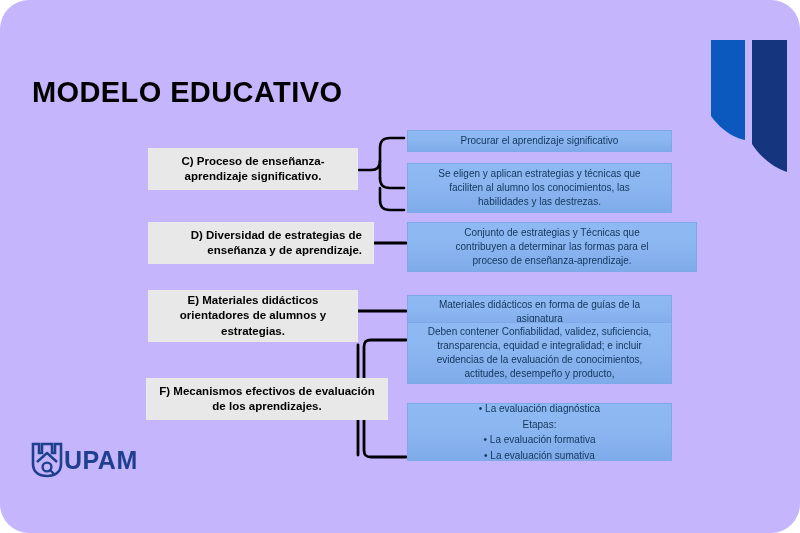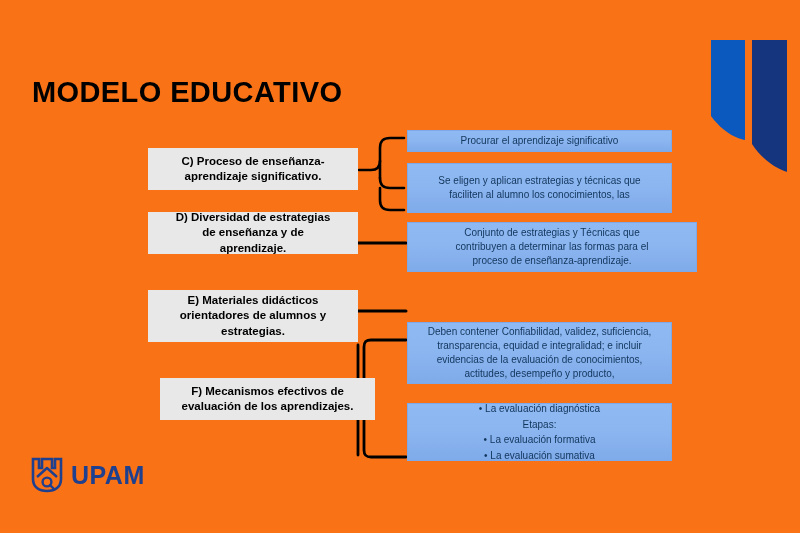--- a/index.html
+++ b/index.html
@@ -4,23 +4,24 @@
 <style>
   html, body {
     margin: 0;
     padding: 0;
     background: #ffffff;
   }
   #slide {
     position: relative;
     width: 800px;
     height: 533px;
-    background: #f97316;
+    background: #c4b5fd;
     overflow: hidden;
     font-family: "Liberation Sans", sans-serif;
+    border-radius: 29px;
   }
 
   
   #slide-title {
     position: absolute;
     left: 32px;
     top: 76px;
     font-size: 29px;
     font-weight: bold;
     letter-spacing: 0.4px;
@@ -38,21 +39,21 @@
     position: absolute;
     background: #e8e8e8;
     color: #000000;
     font-weight: bold;
     font-size: 11.5px;
     line-height: 1.33;
     text-align: center;
     display: flex;
     align-items: center;
     justify-content: center;
-    padding: 2px 20px;
+    padding: 2px 12px;
     box-sizing: border-box;
   }
 
   
   .blue-box {
     position: absolute;
     background: #8cb6f0;
     border: 1px solid #7da9e8;
     color: #12355b;
     font-size: 10px;
@@ -78,22 +79,20 @@
     pointer-events: none;
   }
 
   
   #logo {
     position: absolute;
     left: 30px;
     top: 442px;
     display: flex;
     align-items: center;
-    gap: 7px;
-    margin-top: 15px;
   }
   #logo-text {
     font-size: 25px;
     font-weight: bold;
     color: #1f3f8f;
     letter-spacing: 0.5px;
   }
 </style>
 </head>
 <body>
@@ -138,24 +137,25 @@
   <div class="blue-box gradient" style="left:407px; top:130px; width:265px; height:22px;">
     <div class="inner">
       <span class="line">Procurar el aprendizaje significativo</span>
     </div>
   </div>
 
   <div class="blue-box gradient" style="left:407px; top:163px; width:265px; height:50px;">
     <div class="inner">
       <span class="line">Se eligen y aplican estrategias y técnicas que</span>
       <span class="line">faciliten al alumno los conocimientos, las</span>
-    </div>
-  </div>
-
-  <div class="gray-box" style="left:148px; top:212px; width:210px; height:42px;">
+      <span class="line">habilidades y las destrezas.</span>
+    </div>
+  </div>
+
+  <div class="gray-box" style="left:148px; top:222px; width:226px; height:42px;text-align:right;">
     <div>
       <span class="line">D) Diversidad de estrategias de</span>
       <span class="line">enseñanza y de aprendizaje.</span>
     </div>
   </div>
 
   <div class="blue-box gradient" style="left:407px; top:222px; width:290px; height:50px;">
     <div class="inner">
       <span class="line">Conjunto de estrategias y Técnicas que</span>
       <span class="line">contribuyen a determinar las formas para el</span>
@@ -164,22 +164,28 @@
   </div>
 
   <div class="gray-box" style="left:148px; top:290px; width:210px; height:52px;">
     <div>
       <span class="line">E) Materiales didácticos</span>
       <span class="line">orientadores de alumnos y</span>
       <span class="line">estrategias.</span>
     </div>
   </div>
 
-
-  <div class="gray-box" style="left:160px; top:378px; width:215px; height:42px;">
+  <div class="blue-box gradient" style="left:407px; top:295px; width:265px; height:34px;">
+    <div class="inner">
+      <span class="line">Materiales didácticos en forma de guías de la</span>
+      <span class="line">asignatura</span>
+    </div>
+  </div>
+
+  <div class="gray-box" style="left:146px; top:378px; width:242px; height:42px;">
     <div>
       <span class="line">F) Mecanismos efectivos de</span>
       <span class="line">evaluación de los aprendizajes.</span>
     </div>
   </div>
 
   <div class="blue-box gradient" style="left:407px; top:322px; width:265px; height:62px;">
     <div class="inner">
       <span class="line">Deben contener Confiabilidad,  validez, suficiencia,</span>
       <span class="line">transparencia, equidad e integralidad; e incluir</span>

